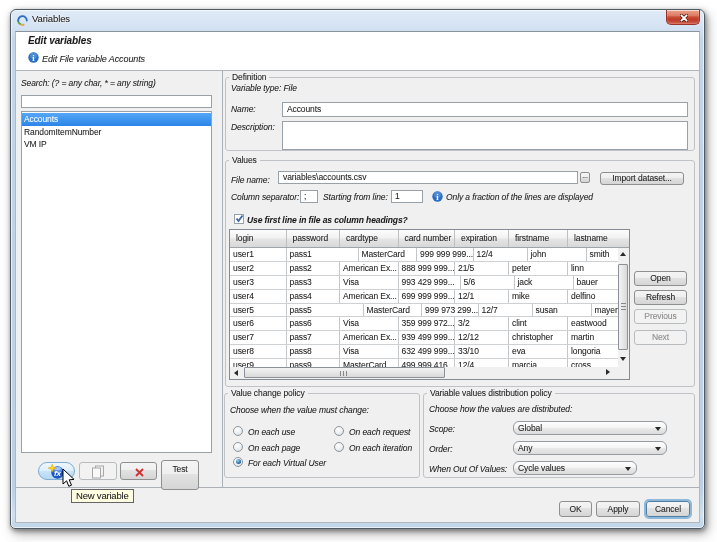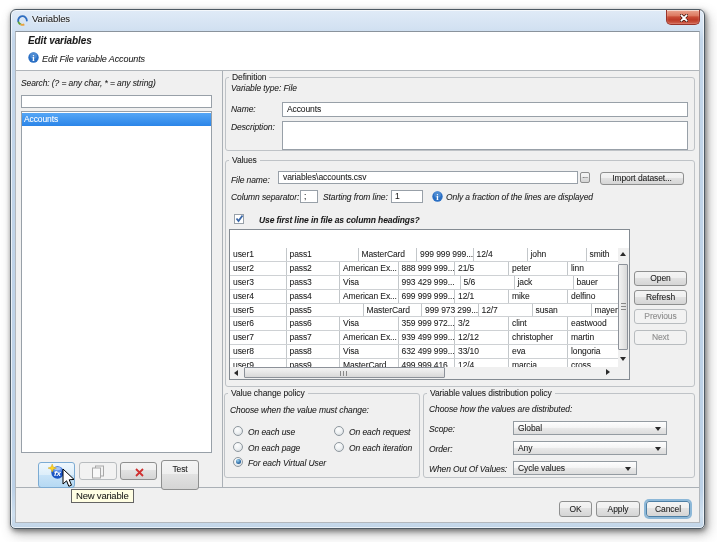--- a/index.html
+++ b/index.html
@@ -17,21 +17,21 @@
 .b12{font-size:10px;font-weight:bold;}
 .inp{background:#fff;border:1px solid #98a0a8;}
 .vsep{left:222px;top:71px;width:1px;height:416px;background:#aab0b6;}
 .hsep{left:16px;top:487px;width:683px;height:1px;background:#aab0b6;}
 .fs{border:1px solid #bfc3c7;border-radius:3px;}
 .fs .lg{position:absolute;top:-6px;left:3px;background:#f0f0f0;padding:0 3px;line-height:11px;white-space:nowrap;}
 .btn{border:1px solid #8e8f8f;border-radius:3px;background:linear-gradient(180deg,#f4f4f4 0,#efefef 45%,#e2e2e2 46%,#d5d5d5 100%);
  text-align:center;color:#1b1b1b;}
 .btn.dis{border-color:#b8bcbf;background:#f2f2f2;color:#9a9a9a;}
 .tipbox{border:1px solid #646464;background:#fffee3;padding:0px 4px;line-height:12px;white-space:nowrap;font-size:9.5px;letter-spacing:-0.2px;}
-.combo{border:1px solid #949ba1;border-radius:0;background:linear-gradient(180deg,#fefefe 0,#f4f4f4 48%,#e9e9e9 52%,#dcdcdc 100%);line-height:12px;padding-left:4px;}
+.combo{border:1px solid #949ba1;border-radius:6px;background:linear-gradient(180deg,#fefefe 0,#f4f4f4 48%,#e9e9e9 52%,#dcdcdc 100%);line-height:12px;padding-left:4px;}
 .combo .ar{position:absolute;right:5px;top:5px;width:0;height:0;border-left:3.5px solid transparent;border-right:3.5px solid transparent;border-top:4px solid #2a2a2a;}
 .radio{width:10px;height:10px;border-radius:50%;border:1px solid #8e979e;background:radial-gradient(circle at 40% 30%,#fdfdfd 0,#eef1f3 50%,#ccd2d6 100%);}
 .radio.on::after{content:"";position:absolute;left:1.5px;top:1.5px;width:5px;height:5px;border-radius:50%;
  background:radial-gradient(circle at 38% 32%,#9fd4ef 0,#2f6da8 60%,#1d4a75 100%);}
 .cell{flex:0 0 auto;overflow:hidden;white-space:nowrap;border-right:1px solid #c3c7ca;padding-left:3px;line-height:12.9px;}
 .hcell{flex:0 0 auto;overflow:hidden;white-space:nowrap;border-right:1px solid #bfbfbf;padding-left:6px;line-height:16px;}
 .row{display:flex;height:13.9px;border-bottom:1px solid #ced1d4;background:#fff;}
 </style></head>
 <body>
 <div class="abs win"></div>
@@ -56,20 +56,22 @@
  <circle cx="5.5" cy="3.6" r="3.4" fill="#5d97d8" opacity="0.7"></circle>
  <text x="5.5" y="8.6" font-family="Liberation Serif" font-size="8.5" font-weight="bold" fill="#fff" text-anchor="middle">i</text>
 </svg>
 <div class="abs lab" style="left:42px;top:54px;font-size:9px">Edit File variable Accounts</div>
 
 <div class="abs lab" style="left:21px;top:78px">Search: (? = any char, * = any string)</div>
 <div class="abs inp" style="left:21px;top:95px;width:191px;height:13px"></div>
 <div class="abs inp" style="left:21px;top:111px;width:191px;height:342px;overflow:hidden">
  <div style="height:1px"></div>
  <div style="height:12.6px;line-height:12.6px;padding-left:2px;color:#fff;-webkit-text-stroke:0.15px rgba(255,255,255,0.45);background:linear-gradient(180deg,#55a6f6 0,#2b85e8 100%)">Accounts</div>
+ <div style="height:12.6px;line-height:12.6px;padding-left:2px">RandomItemNumber</div>
+ <div style="height:12.6px;line-height:12.6px;padding-left:2px">VM IP</div>
 </div>
 <div class="abs vsep"></div>
 <div class="abs hsep"></div>
 
 <div class="abs fs" style="left:225px;top:77px;width:470px;height:74px">
     <span class="lg">Definition</span>
   </div>
 <div class="abs lab" style="left:231px;top:83px">Variable type: File</div>
 <div class="abs lab" style="left:231px;top:104px">Name:</div>
 <div class="abs inp" style="left:282px;top:102px;width:406px;height:15px;line-height:13px;padding-left:4px">Accounts</div>
@@ -91,23 +93,32 @@
  <circle cx="5.5" cy="5.5" r="5.2" fill="#2a6fc4"></circle>
  <circle cx="5.5" cy="3.6" r="3.4" fill="#5d97d8" opacity="0.7"></circle>
  <text x="5.5" y="8.6" font-family="Liberation Serif" font-size="8.5" font-weight="bold" fill="#fff" text-anchor="middle">i</text>
 </svg>
 <div class="abs lab" style="left:446px;top:192px">Only a fraction of the lines are displayed</div>
 <div class="abs inp" style="left:234px;top:214px;width:10px;height:10px">
  <svg style="position:absolute;left:0px;top:-1px" width="9" height="10" viewBox="0 0 9 10">
  <path d="M1.5,4.5 L3.5,7 L7.5,1.5" fill="none" stroke="#3b68a8" stroke-width="1.8"></path>
     </svg>
   </div>
-<div class="abs lab" style="left:259px;top:215px;font-weight:bold">Use first line in file as column headings?</div>
+<div class="abs lab" style="left:247px;top:215px;font-weight:bold">Use first line in file as column headings?</div>
 
 <div class="abs" style="left:229px;top:229px;width:401px;height:151px;border:1px solid #848b92;background:#fff">
+ <div style="position:absolute;left:0;top:0;width:399px;height:18px;background:linear-gradient(180deg,#fdfdfd 0,#f2f2f2 45%,#e4e4e4 55%,#d8d8d8 100%);border-bottom:1px solid #9fa4a9;display:flex">
+  <div class="hcell" style="width:56.5px">login</div>
+  <div class="hcell" style="width:53.5px">password</div>
+  <div class="hcell" style="width:58.5px">cardtype</div>
+  <div class="hcell" style="width:56.5px">card number</div>
+  <div class="hcell" style="width:54px">expiration</div>
+  <div class="hcell" style="width:59px">firstname</div>
+  <div class="hcell" style="width:60px;border-right:none">lastname</div>
+ </div>
  <div style="position:absolute;left:0;top:18px;width:388px;height:119px;overflow:hidden">
       <div class="row">
         <div class="cell" style="width:56.5px">user1</div>
         <div class="cell" style="width:72px">pass1</div>
         <div class="cell" style="width:58.5px">MasterCard</div>
         <div class="cell" style="width:56.5px">999 999 999...</div>
         <div class="cell" style="width:54px">12/4</div>
         <div class="cell" style="width:59px">john</div>
         <div class="cell" style="width:50px;border-right:none">smith</div>
       </div>
@@ -231,21 +242,21 @@
     <span class="lg">Variable values distribution policy</span>
   </div>
 <div class="abs lab" style="left:429px;top:404px">Choose how the values are distributed:</div>
 <div class="abs lab" style="left:429px;top:424px">Scope:</div>
 <div class="abs combo" style="left:513px;top:421px;width:154px;height:14px">Global<span class="ar"></span></div>
 <div class="abs lab" style="left:429px;top:444px">Order:</div>
 <div class="abs combo" style="left:513px;top:441px;width:154px;height:14px">Any<span class="ar"></span></div>
 <div class="abs lab" style="left:429px;top:464px">When Out Of Values:</div>
 <div class="abs combo" style="left:513px;top:461px;width:124px;height:14px">Cycle values<span class="ar"></span></div>
 
-<div class="abs" style="left:38px;top:462px;width:37px;height:26px;border:1px solid #7cabd3;border-radius:3px;background:linear-gradient(180deg,#eff7fd 0,#ddeefa 50%,#c8e3f8 51%,#b6d9f3 100%)">
+<div class="abs" style="left:38px;top:462px;width:37px;height:18px;border:1px solid #7cabd3;border-radius:9px;background:linear-gradient(180deg,#eff7fd 0,#ddeefa 50%,#c8e3f8 51%,#b6d9f3 100%)">
  <svg style="position:absolute;left:9px;top:1px" width="17" height="16" viewBox="0 0 17 16">
   <circle cx="9.5" cy="8.5" r="6.2" fill="#1b55c4"></circle>
   <ellipse cx="9.5" cy="5.8" rx="4.6" ry="3" fill="#6d9df0" opacity="0.85"></ellipse>
   <ellipse cx="9.5" cy="4.6" rx="3.4" ry="1.7" fill="#b8d2fa" opacity="0.8"></ellipse>
   <text x="9.5" y="11.6" font-size="8" font-style="italic" font-weight="bold" fill="#fff" text-anchor="middle">fx</text>
   <path d="M4.2,0 L5.3,3 L8.4,4.1 L5.3,5.2 L4.2,8.2 L3.1,5.2 L0,4.1 L3.1,3 Z" fill="#ffd324" stroke="#c89a00" stroke-width="0.4"></path>
  </svg>
 </div>
 <div class="abs btn dis" style="left:79px;top:462px;width:38px;height:18px">
  <svg style="position:absolute;left:11px;top:2px" width="14" height="14" viewBox="0 0 14 14">

